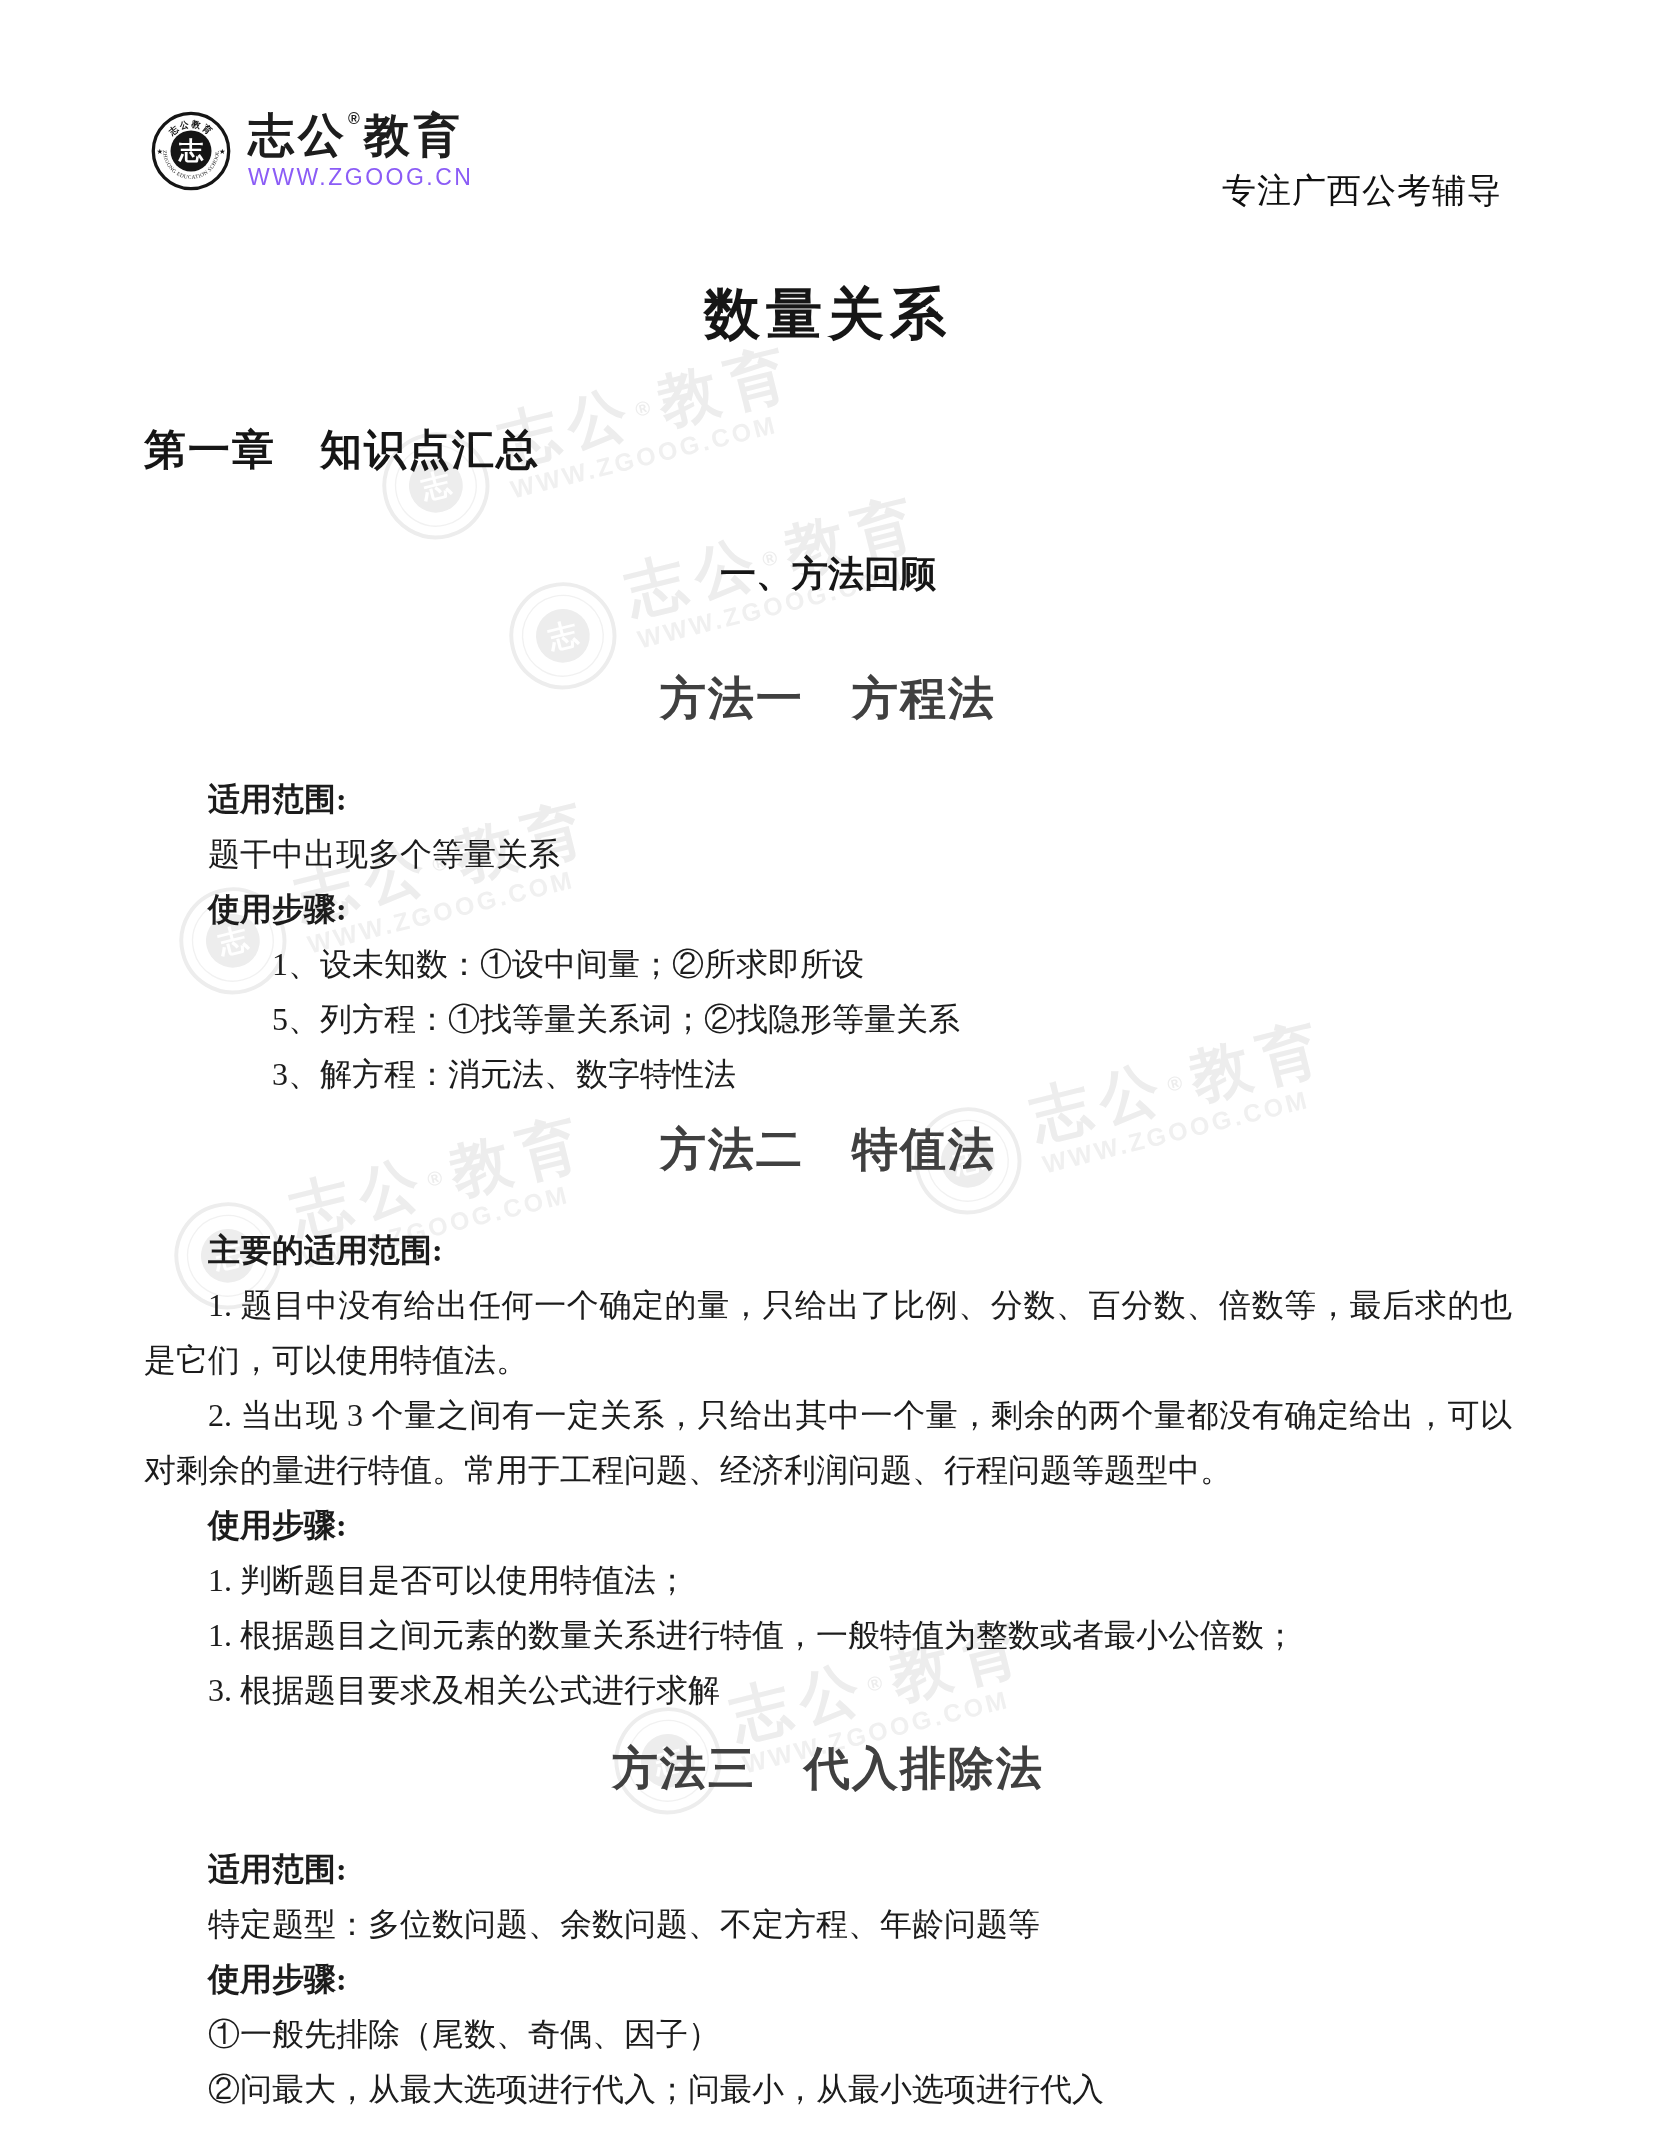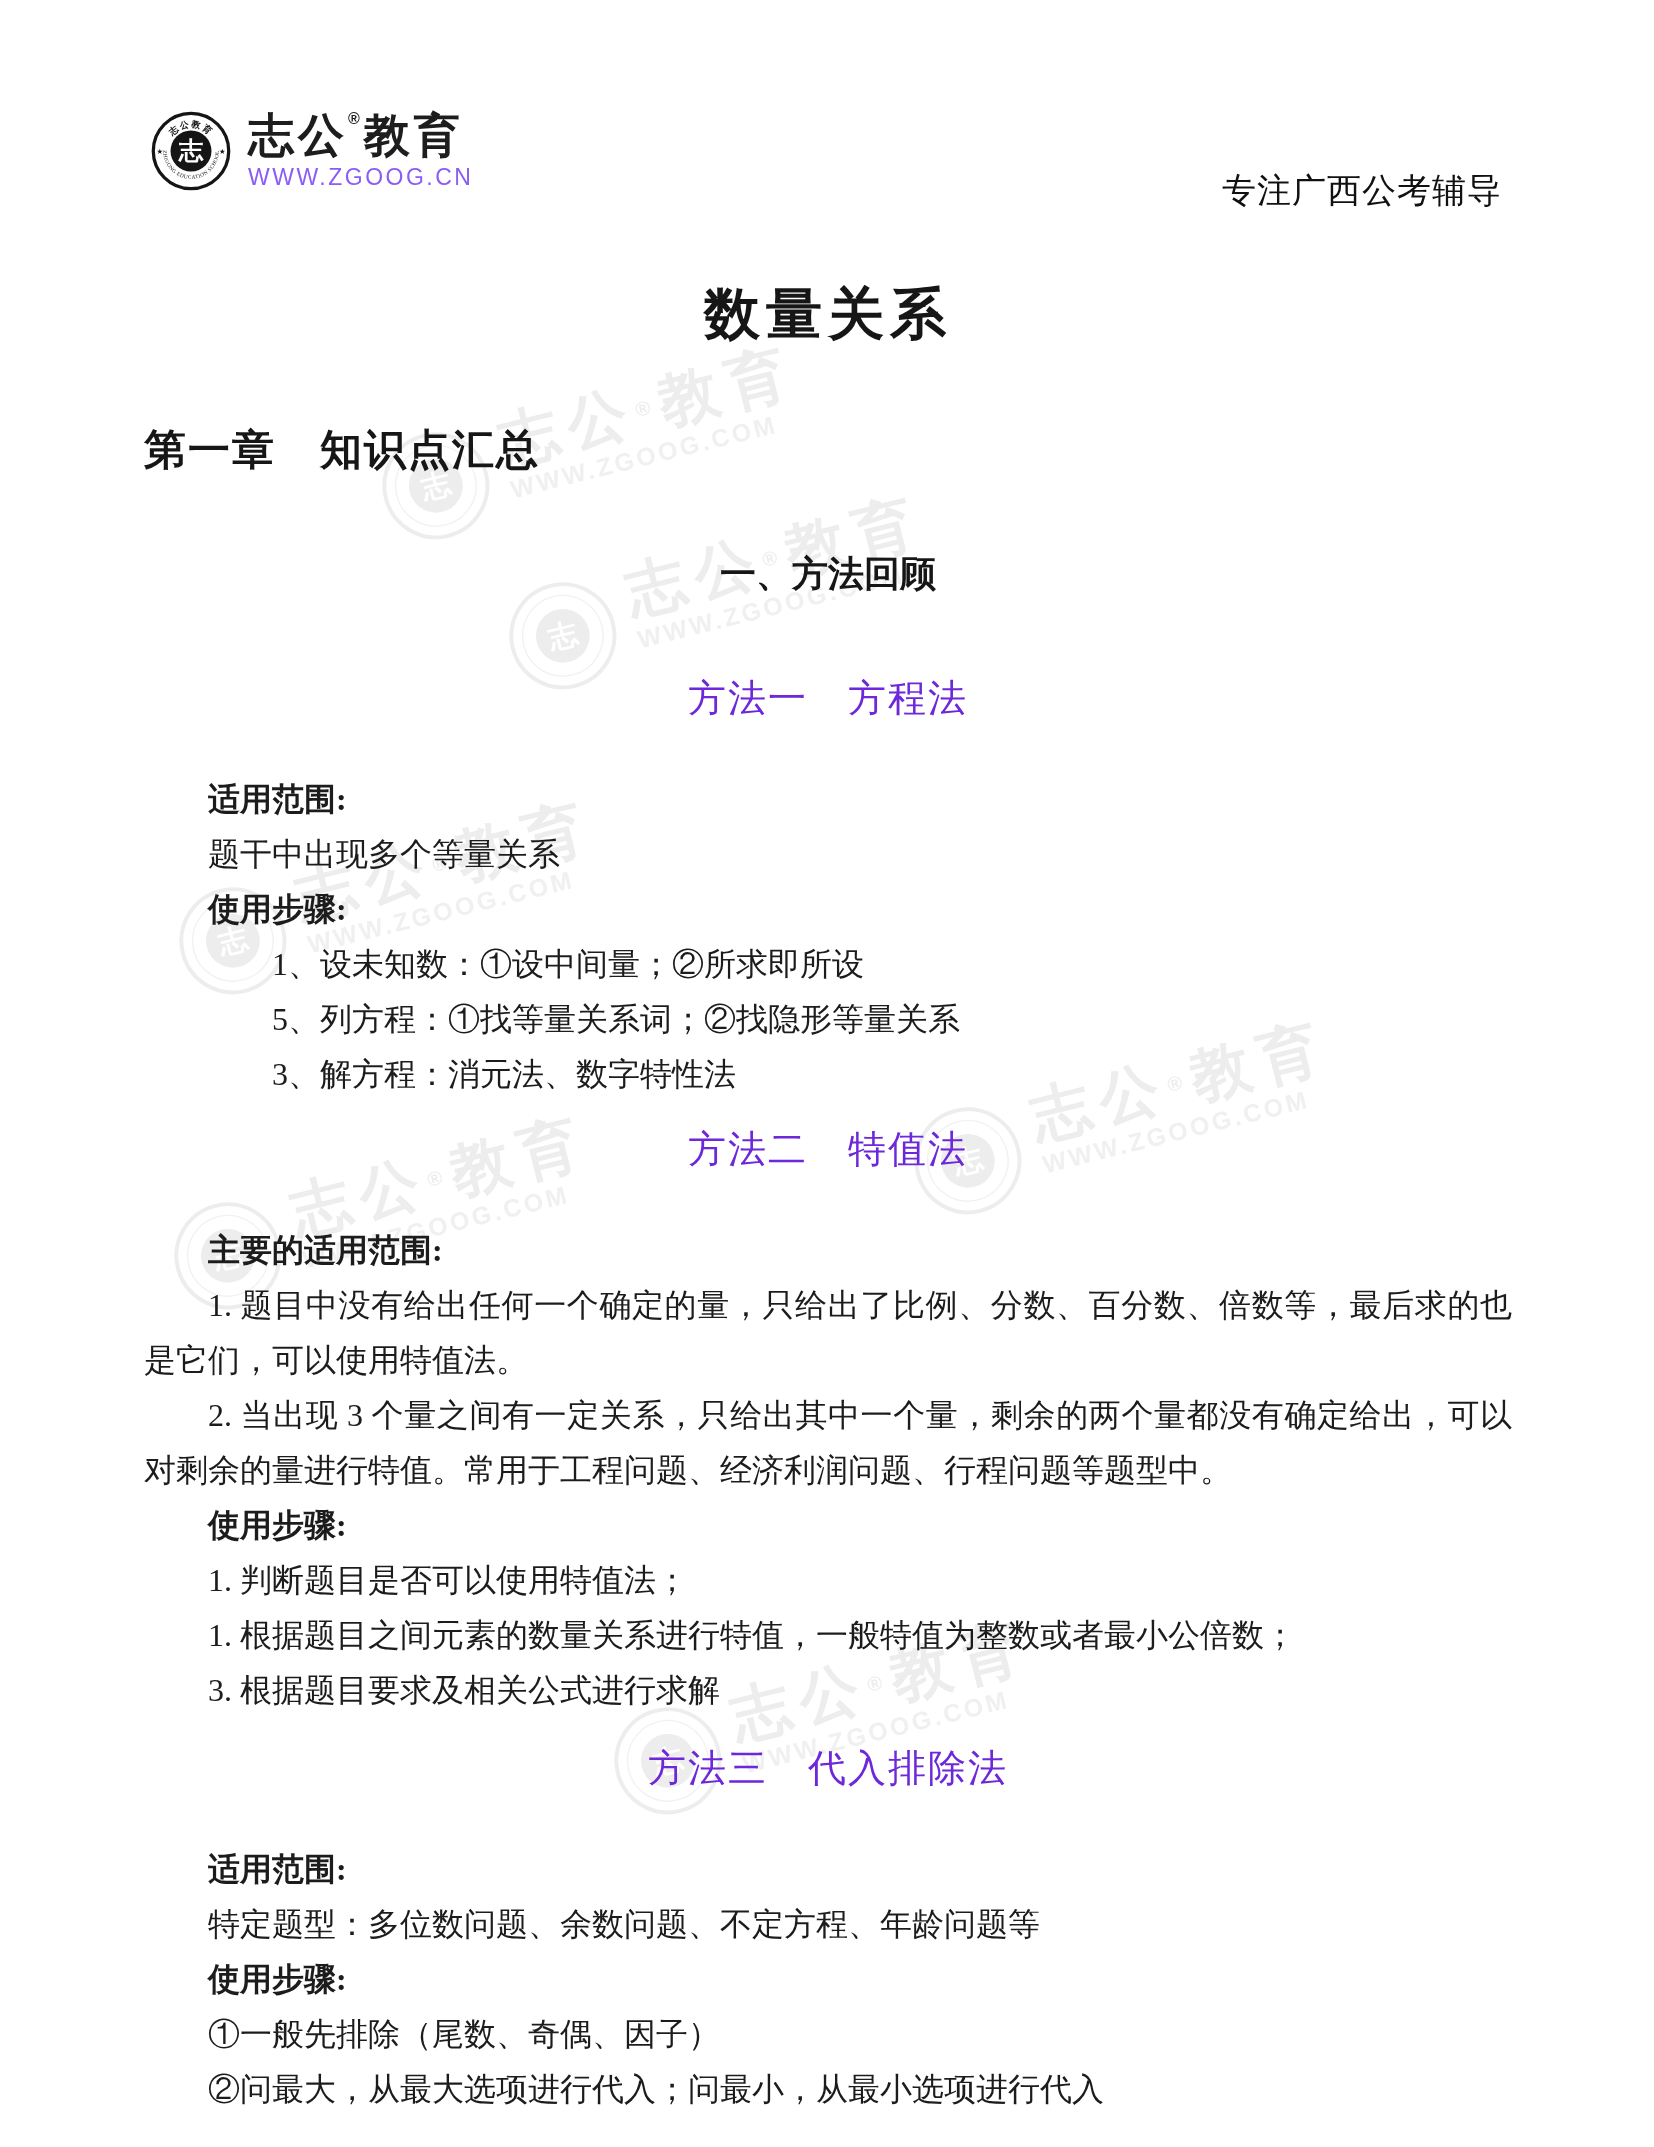--- a/index.html
+++ b/index.html
@@ -51,22 +51,22 @@
   }
   .chapter{
     margin:81px 0 0;font-family:"Liberation Sans", sans-serif;font-weight:bold;
     font-size:42px;line-height:50px;text-align:left;letter-spacing:2px;color:#161616;
   }
   .section{
     margin:76px 0 0;font-family:"Liberation Sans", sans-serif;font-weight:bold;
     font-size:36px;line-height:46px;text-align:center;color:#161616;
   }
   .method{
-    margin:77px 0 0;font-family:"Liberation Sans", sans-serif;font-weight:normal;
-    font-size:38px;line-height:48px;text-align:center;letter-spacing:2px;color:#6d28d9;
+    margin:77px 0 0;font-family:"Liberation Sans", sans-serif;font-weight:bold;
+    font-size:46px;line-height:48px;text-align:center;letter-spacing:2px;color:#404040;
   }
   .method.m2{margin-top:23px;}
   .method.m3{margin-top:26px;}
   .line{margin:0;font-size:32px;line-height:55px;color:#1c1c1c;}
   .para{
     margin:0;font-size:32px;line-height:55px;color:#1c1c1c;
     text-indent:2em;text-align:justify;
   }
   .lbl{font-weight:bold;}
   .ind2{text-indent:2em;}

